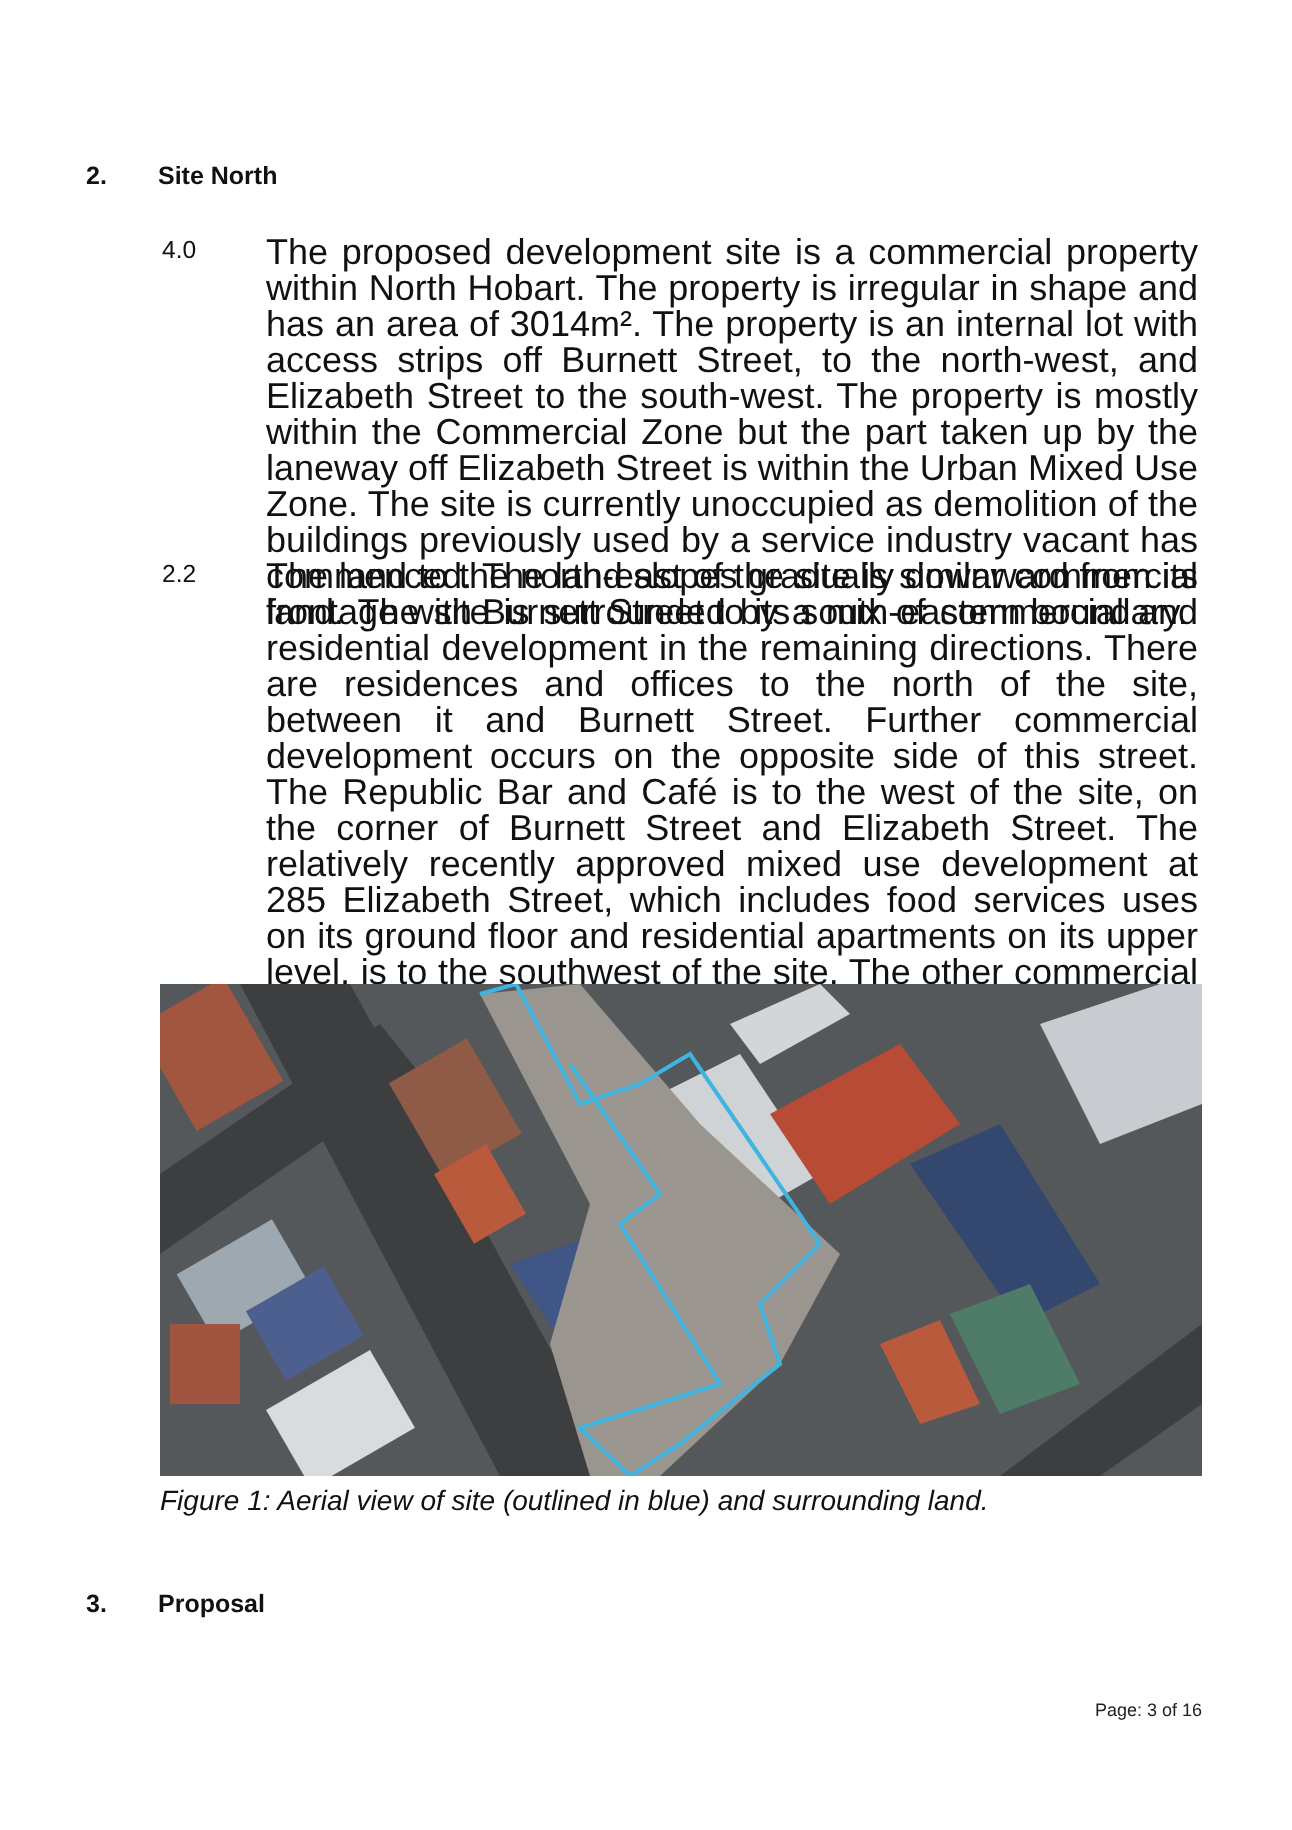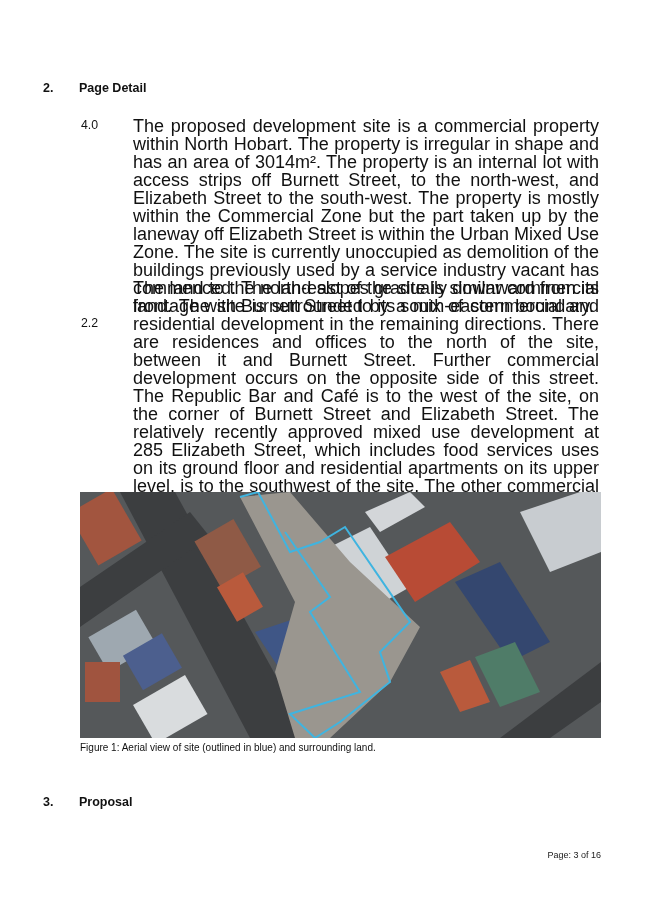--- a/index.html
+++ b/index.html
@@ -4,35 +4,35 @@
 <style>
   html, body { margin:0; padding:0; background:#ffffff; }
   body { width:646px; height:915px; position:relative; overflow:hidden;
          font-family:"Liberation Sans", sans-serif; color:#111; }
   .h { position:absolute; font-weight:bold; font-size:12.5px; }
   .h .num { position:absolute; left:0; }
   .h .title { position:absolute; left:36px; white-space:nowrap; }
   .para-num { position:absolute; left:81px; font-size:12.3px; }
   .para { position:absolute; left:133px; width:466px; font-size:18px; line-height:18px; text-align:justify; }
   .figure { position:absolute; left:80px; top:492px; width:521px; height:246px; overflow:hidden; background:#5b5d5f; }
-  .caption { position:absolute; left:80px; top:742px; font-size:10px; }
+  .caption { position:absolute; left:80px; top:742px; font-size:14px; font-style:italic; }
   .footer { position:absolute; right:45px; top:850px; font-size:9px; color:#222;padding-left:20px; }
 </style>
 </head>
 <body>
 
 <div class="h" style="left:43px; top:81px;">
   <span class="num">2.</span>
-  <span class="title">Page Detail</span>
+  <span class="title">Site North</span>
 </div>
 
 <span class="para-num" style="top:118px;">4.0</span>
 <div class="para" style="top:117px;">The proposed development site is a commercial property within North Hobart. The property is irregular in shape and has an area of 3014m². The property is an internal lot with access strips off Burnett Street, to the north-west, and Elizabeth Street to the south-west. The property is mostly within the Commercial Zone but the part taken up by the laneway off Elizabeth Street is within the Urban Mixed Use Zone. The site is currently unoccupied as demolition of the buildings previously used by a service industry vacant has commenced.  The land slopes gradually downward from its frontage with Burnett Street to its south-eastern boundary.</div>
 
-<span class="para-num" style="top:280px;margin-top:36px;">2.2</span>
+<span class="para-num" style="top:280px;">2.2</span>
 <div class="para" style="top:279px;">The land to the north-east of the site is similar commercial land. The site is surrounded by a mix of commercial and residential development in the remaining directions. There are residences and offices to the north of the site, between it and Burnett Street. Further commercial development occurs on the opposite side of this street. The Republic Bar and Café is to the west of the site, on the corner of Burnett Street and Elizabeth Street. The relatively recently approved mixed use development at 285 Elizabeth Street, which includes food services uses on its ground floor and residential apartments on its upper level, is to the southwest of the site. The other commercial and residential development on this section of Elizabeth Street is also two storey. The uses to the southeast of the site, on properties with frontage to Tasma Street, include offices and residences.</div>
 
 <div class="figure">
   <svg width="521" height="246" viewBox="0 0 521 246">
     <rect width="521" height="246" fill="#55585a"></rect>
 
     <polygon points="40,0 95,0 230,246 170,246" fill="#3c3e40"></polygon>
     <polygon points="0,95 110,20 130,45 0,135" fill="#3c3e40"></polygon>
     <polygon points="420,246 521,170 521,210 470,246" fill="#3c3e40"></polygon>
 

